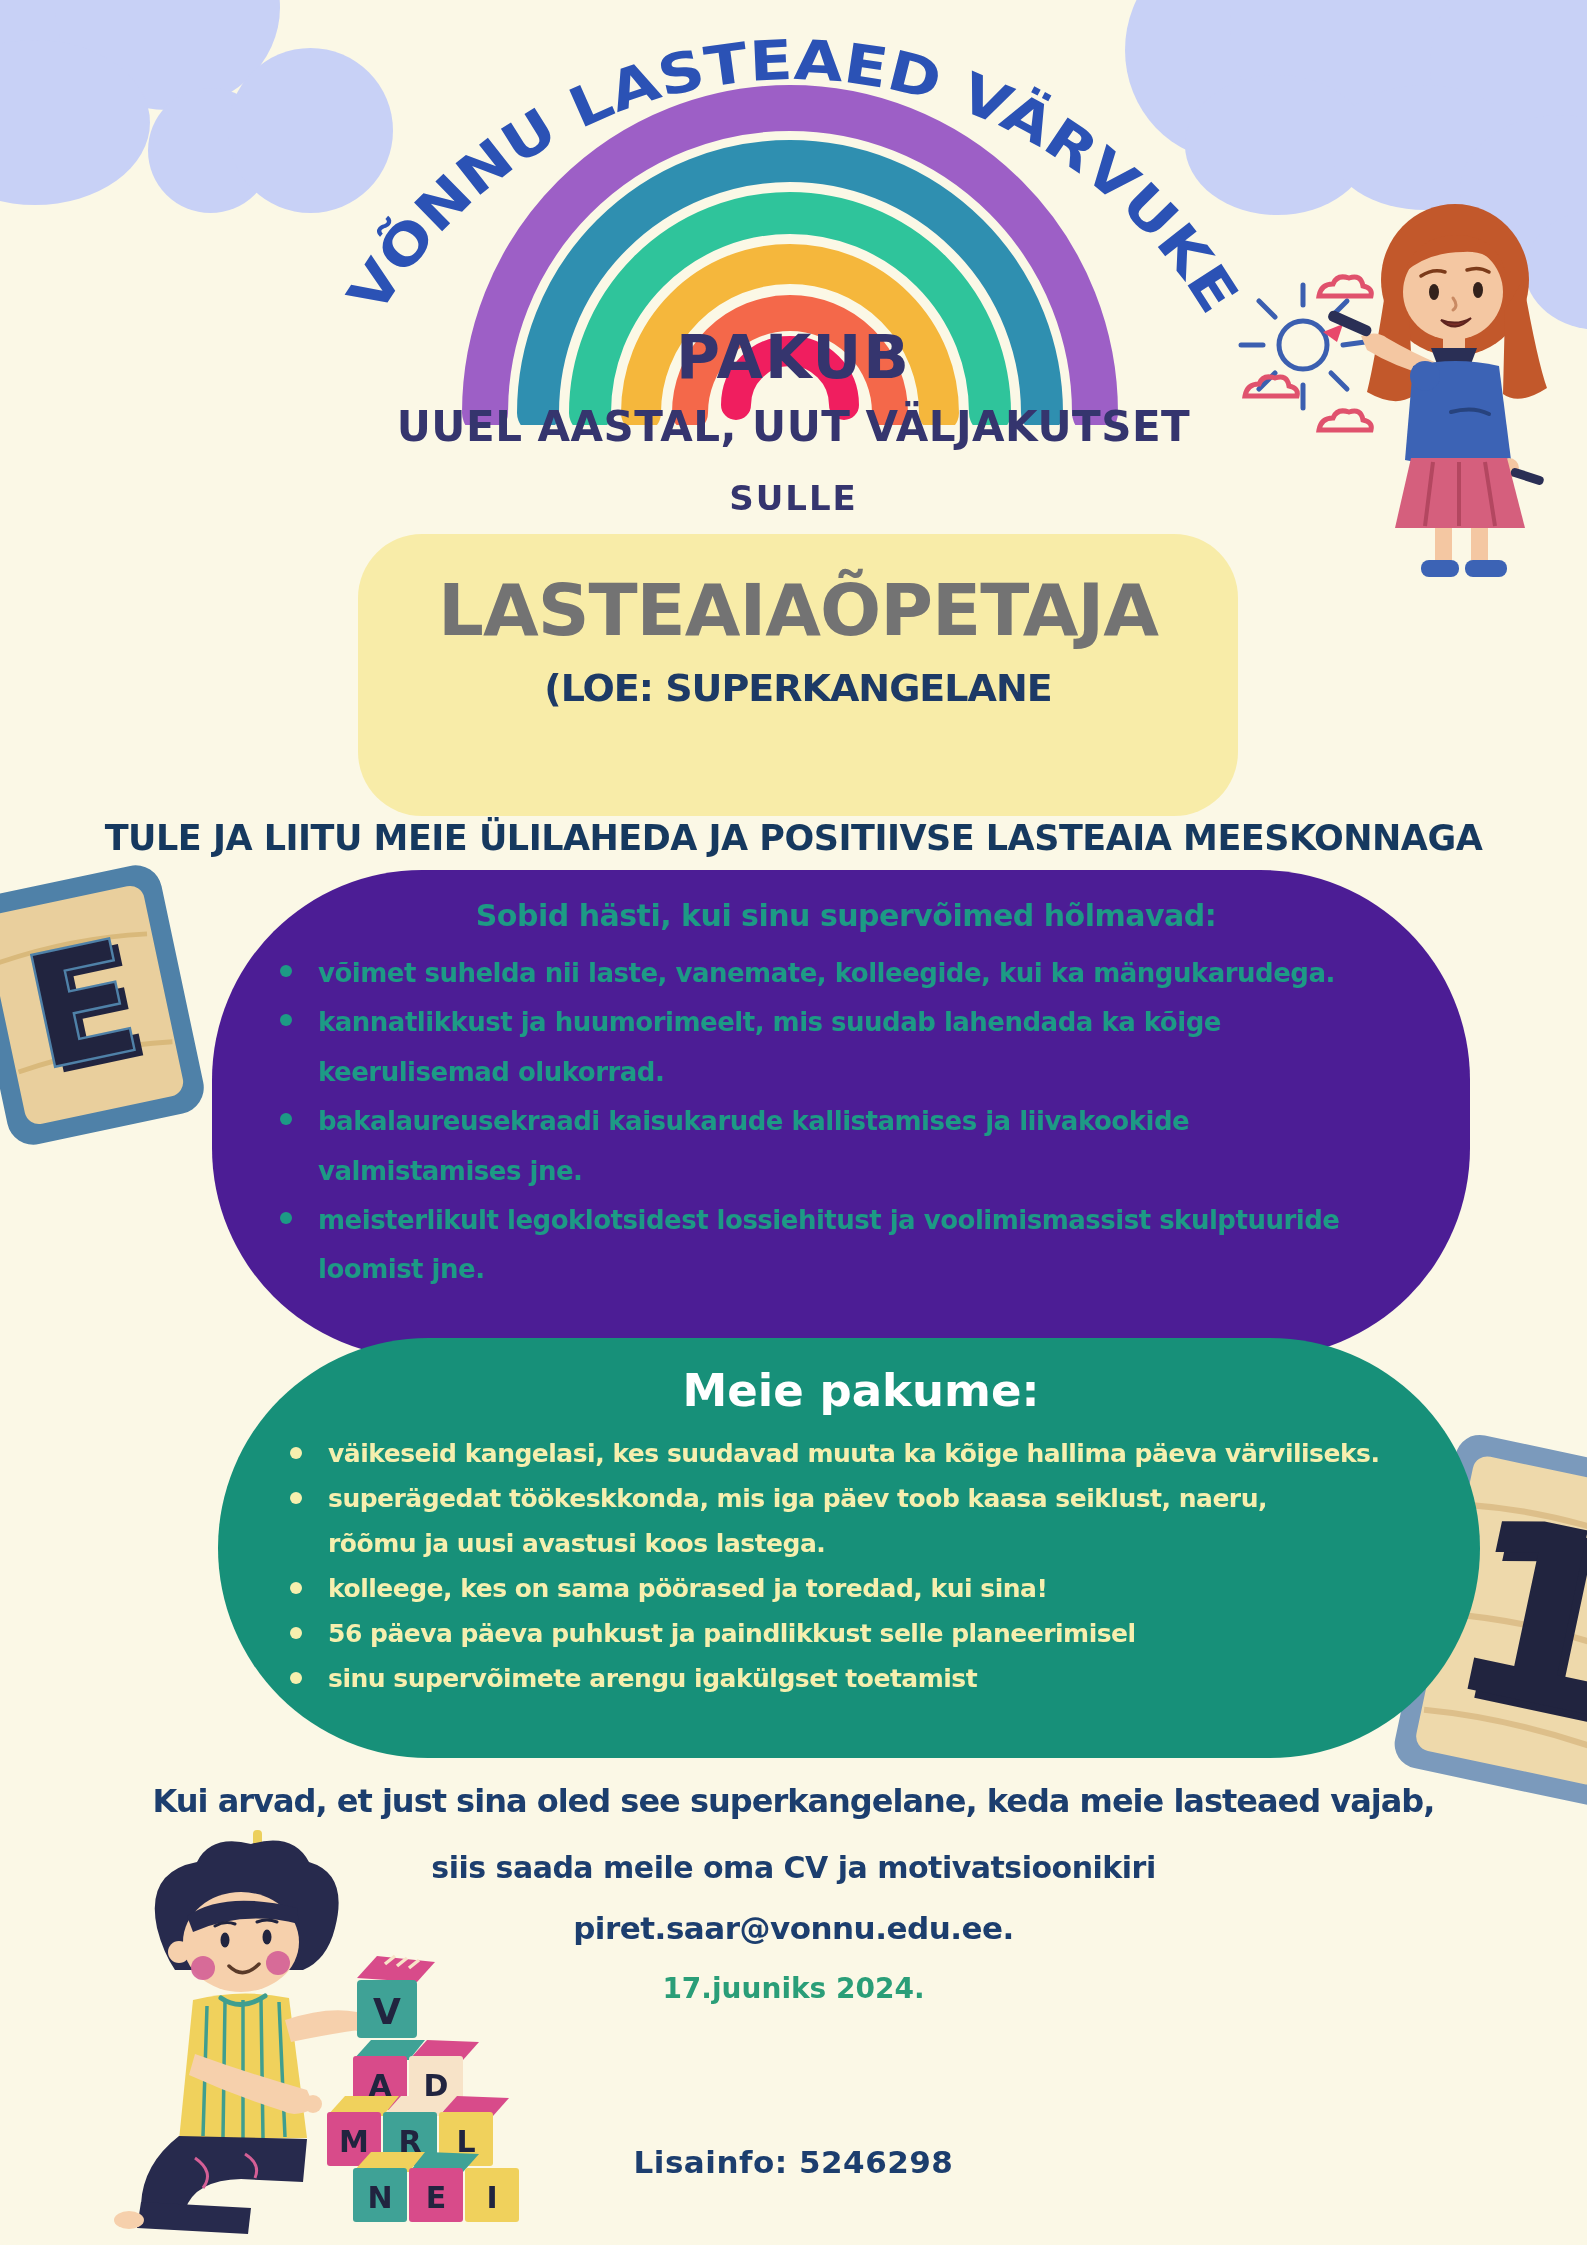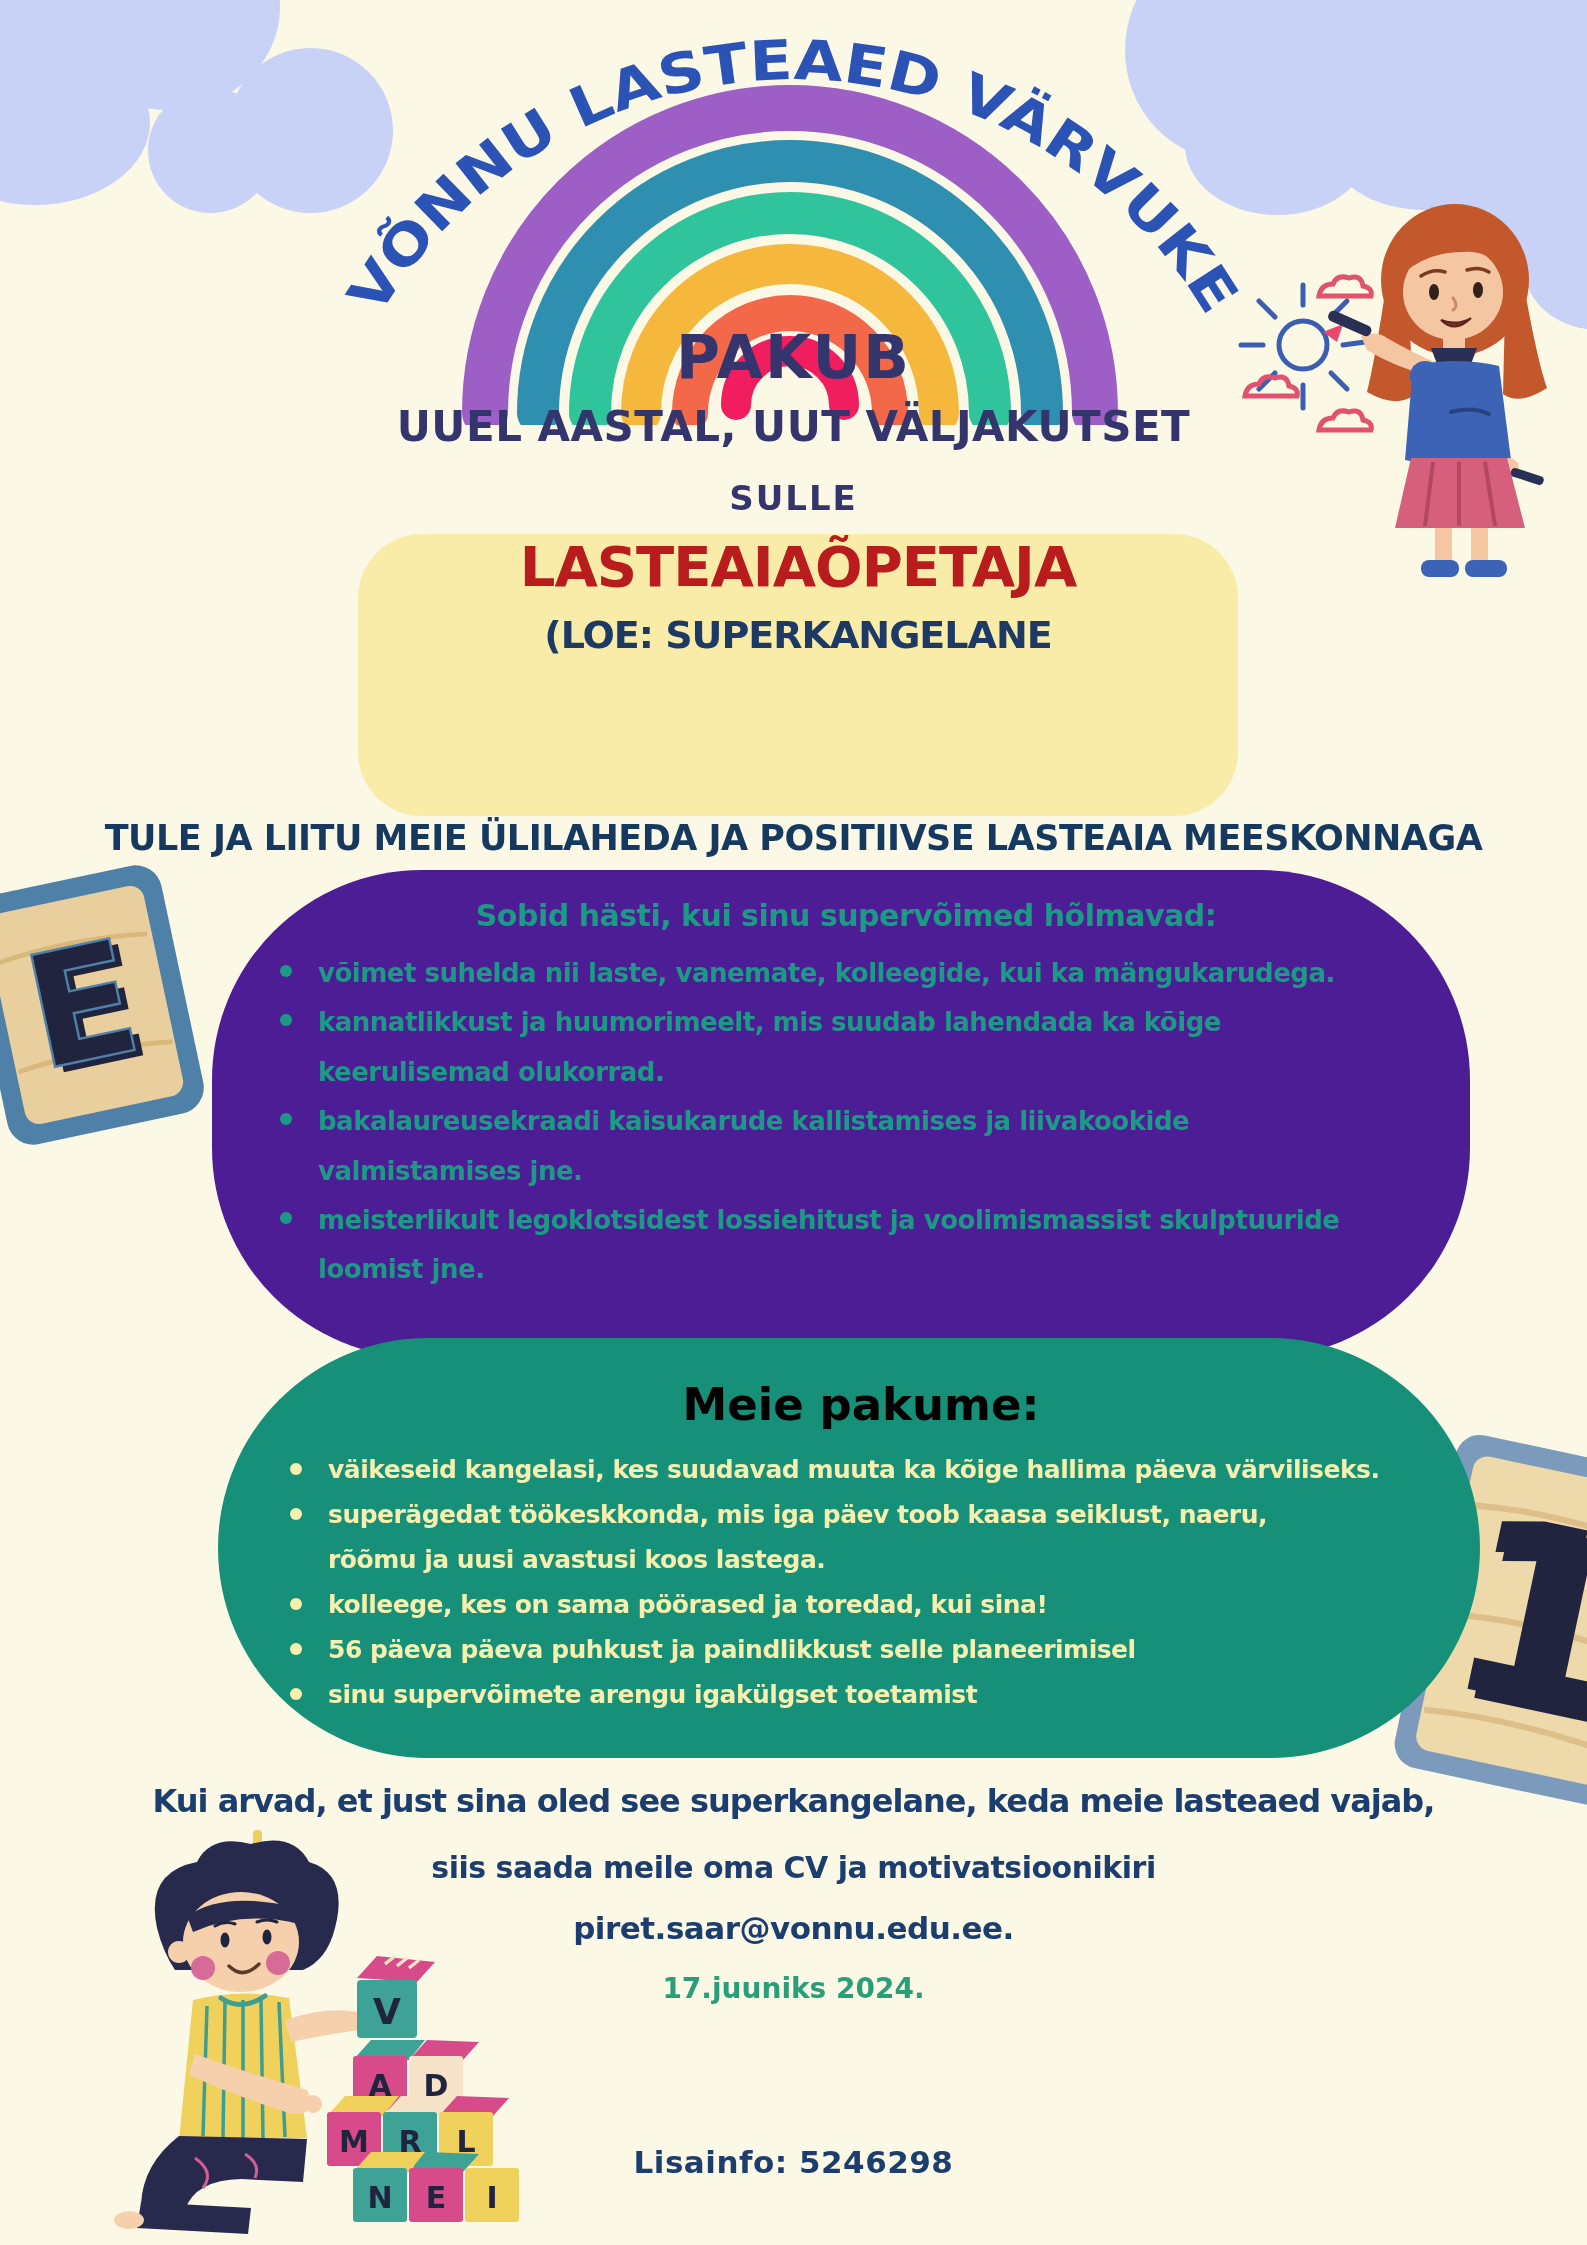--- a/index.html
+++ b/index.html
@@ -15,39 +15,39 @@
   .arc-svg{position:absolute;left:0;top:-10px;z-index:3;}
   .arc-svg text{font-size:55px;font-weight:bold;fill:#2b52b5;font-family:"DejaVu Sans","Liberation Sans",sans-serif;}
   .rainbow-svg{position:absolute;left:420px;top:75px;z-index:2;}
   .pakub{top:322px;font-size:60px;letter-spacing:2px;}
   .line1{top:402px;font-size:42px;letter-spacing:0.5px;}
   .line2{top:478px;font-size:34px;letter-spacing:2px;}
   .title-box{
     left:358px;top:534px;width:880px;height:282px;border-radius:64px;
     background:#f8eca8;z-index:2;text-align:center;
   }
-  .job-title{font-size:56px;font-weight:bold;color:#b91c1c;letter-spacing:-1px;}
+  .job-title{margin-top:34px;font-size:72px;font-weight:bold;color:#737373;letter-spacing:-1px;}
   .job-subtitle{margin-top:14px;font-size:38px;font-weight:bold;color:#1d3a66;letter-spacing:-1px;}
   .tagline{top:818px;font-size:35px;font-weight:bold;color:#16395f;letter-spacing:-0.5px;z-index:3;}
   .blob{position:absolute;z-index:2;box-sizing:border-box;}
   .blob-yellow{
     left:212px;top:870px;width:1258px;height:488px;border-radius:210px;
     background:#4c1d95;padding:28px 30px 0 40px;
   }
   .blob-yellow h2{margin:0;text-align:center;font-size:30px;color:#1d9a85;letter-spacing:-0.5px;}
   .blob-yellow ul{margin:16px 0 0 0;padding:0 0 0 20px;list-style:none;}
   .blob-yellow li{
     position:relative;padding-left:46px;color:#1d9a85;font-weight:bold;
     font-size:26px;line-height:1.9;letter-spacing:-0.5px;white-space:pre-line;
   }
   .blob-green{
     left:218px;top:1338px;width:1262px;height:420px;border-radius:215px;
     background:#179079;padding:24px 16px 0 40px;
   }
-  .blob-green h2{margin:16px;text-align:center;font-size:45px;color:#000000;letter-spacing:0;}
+  .blob-green h2{margin:2px;text-align:center;font-size:45px;color:#ffffff;letter-spacing:0;}
   .blob-green ul{margin:14px 0 0 0;padding:0 0 0 24px;list-style:none;}
   .blob-green li{
     position:relative;padding-left:46px;color:#f6efae;font-weight:bold;
     font-size:25px;line-height:1.8;letter-spacing:-0.5px;white-space:pre-line;
   }
   .blob li::before{
     content:"";position:absolute;left:8px;top:16px;width:12px;height:12px;
     border-radius:50%;background:currentColor;
   }
   .closing{font-weight:bold;color:#1c3e6e;z-index:3;}

